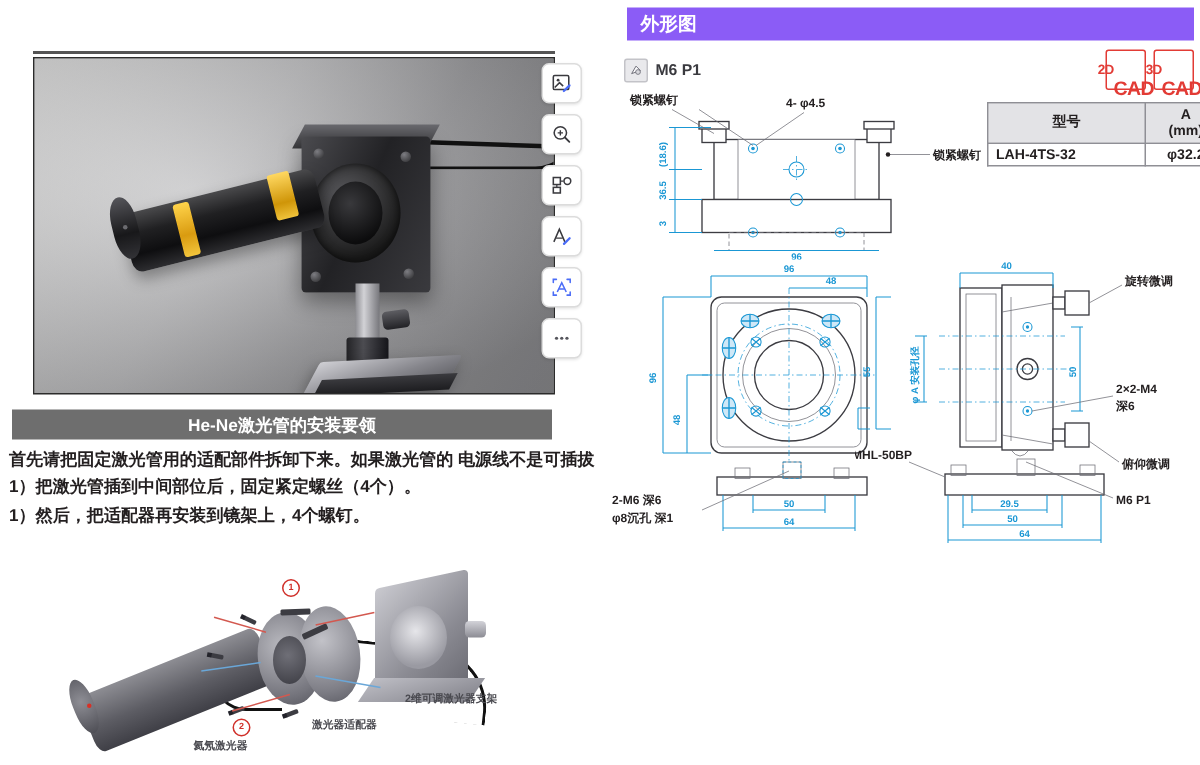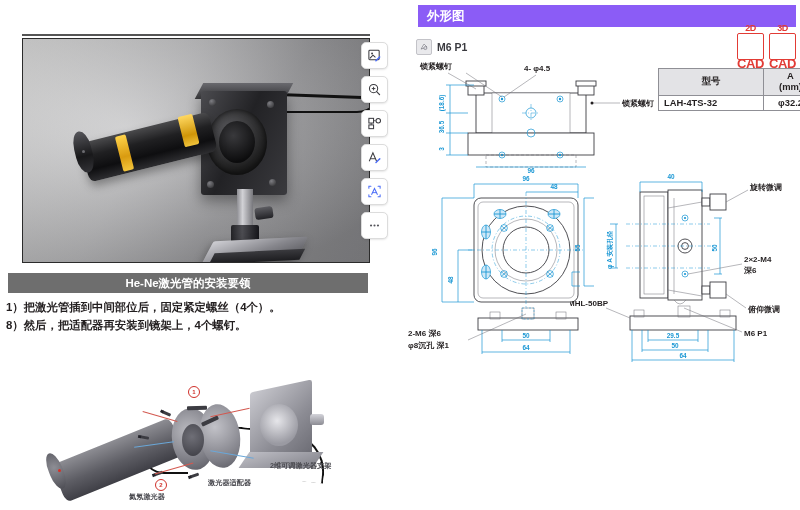--- a/index.html
+++ b/index.html
@@ -192,21 +192,21 @@
   
   .right{position:absolute;left:400px;top:0;width:400px;height:510px;}
   .outline-header{
     position:absolute;left:18px;top:5px;width:378px;height:22px;background:#8b5cf6;
     display:flex;align-items:center;color:#fff;font-size:12.5px;font-weight:bold;
     padding-left:9px;box-sizing:border-box;
   }
   .cad-badges{position:absolute;right:4px;top:33px;display:flex;gap:5px;}
   .cad{
     width:25px;height:25px;border:1.6px solid #e23b35;border-radius:2px;background:#fff;
-    display:flex;flex-direction:column;align-items:center;justify-content:center;
+    display:flex;flex-direction:row;align-items:center;justify-content:center;
     color:#e23b35;font-weight:bold;line-height:1;
   }
   .cad .d{font-size:9px;letter-spacing:-.5px;}
   .cad .c{font-size:13px;letter-spacing:-.4px;margin-top:24px;}
 
   .m6-tag{position:absolute;left:16px;top:39px;display:flex;align-items:center;gap:5px;}
   .m6-ico{
     width:14px;height:14px;background:#e9e9ec;border:1px solid #c3c3c8;border-radius:2px;
     display:flex;align-items:center;justify-content:center;
   }
@@ -308,22 +308,23 @@
         <svg width="15" height="15" viewBox="0 0 16 16">
           <circle cx="4.3" cy="8" r="1.15" fill="#55555c"></circle>
           <circle cx="8" cy="8" r="1.15" fill="#55555c"></circle>
           <circle cx="11.7" cy="8" r="1.15" fill="#55555c"></circle>
         </svg>
       </div>
     </div>
 
     <div class="sec2-header">He-Ne激光管的安装要领</div>
     <div class="sec2-body">
+      <div>首先请把固定激光管用的适配部件拆卸下来。如果激光管的  电源线不是可插拔</div>
       <div> 1）把激光管插到中间部位后，固定紧定螺丝（4个）。</div>
-      <div> 8）然后，把适配器再安装到镜架上，4个螺钉。</div>
+      <div> 1）然后，把适配器再安装到镜架上，4个螺钉。</div>
     </div>
 
     <div class="illus">
       <div class="il-wire"></div>
       <div class="il-wire2"></div>
       <div class="il-tube"></div>
       <div class="il-tube-cap"></div>
       <div class="il-red"></div>
       <div class="il-adapter"></div>
       <div class="il-adapter2"></div>

